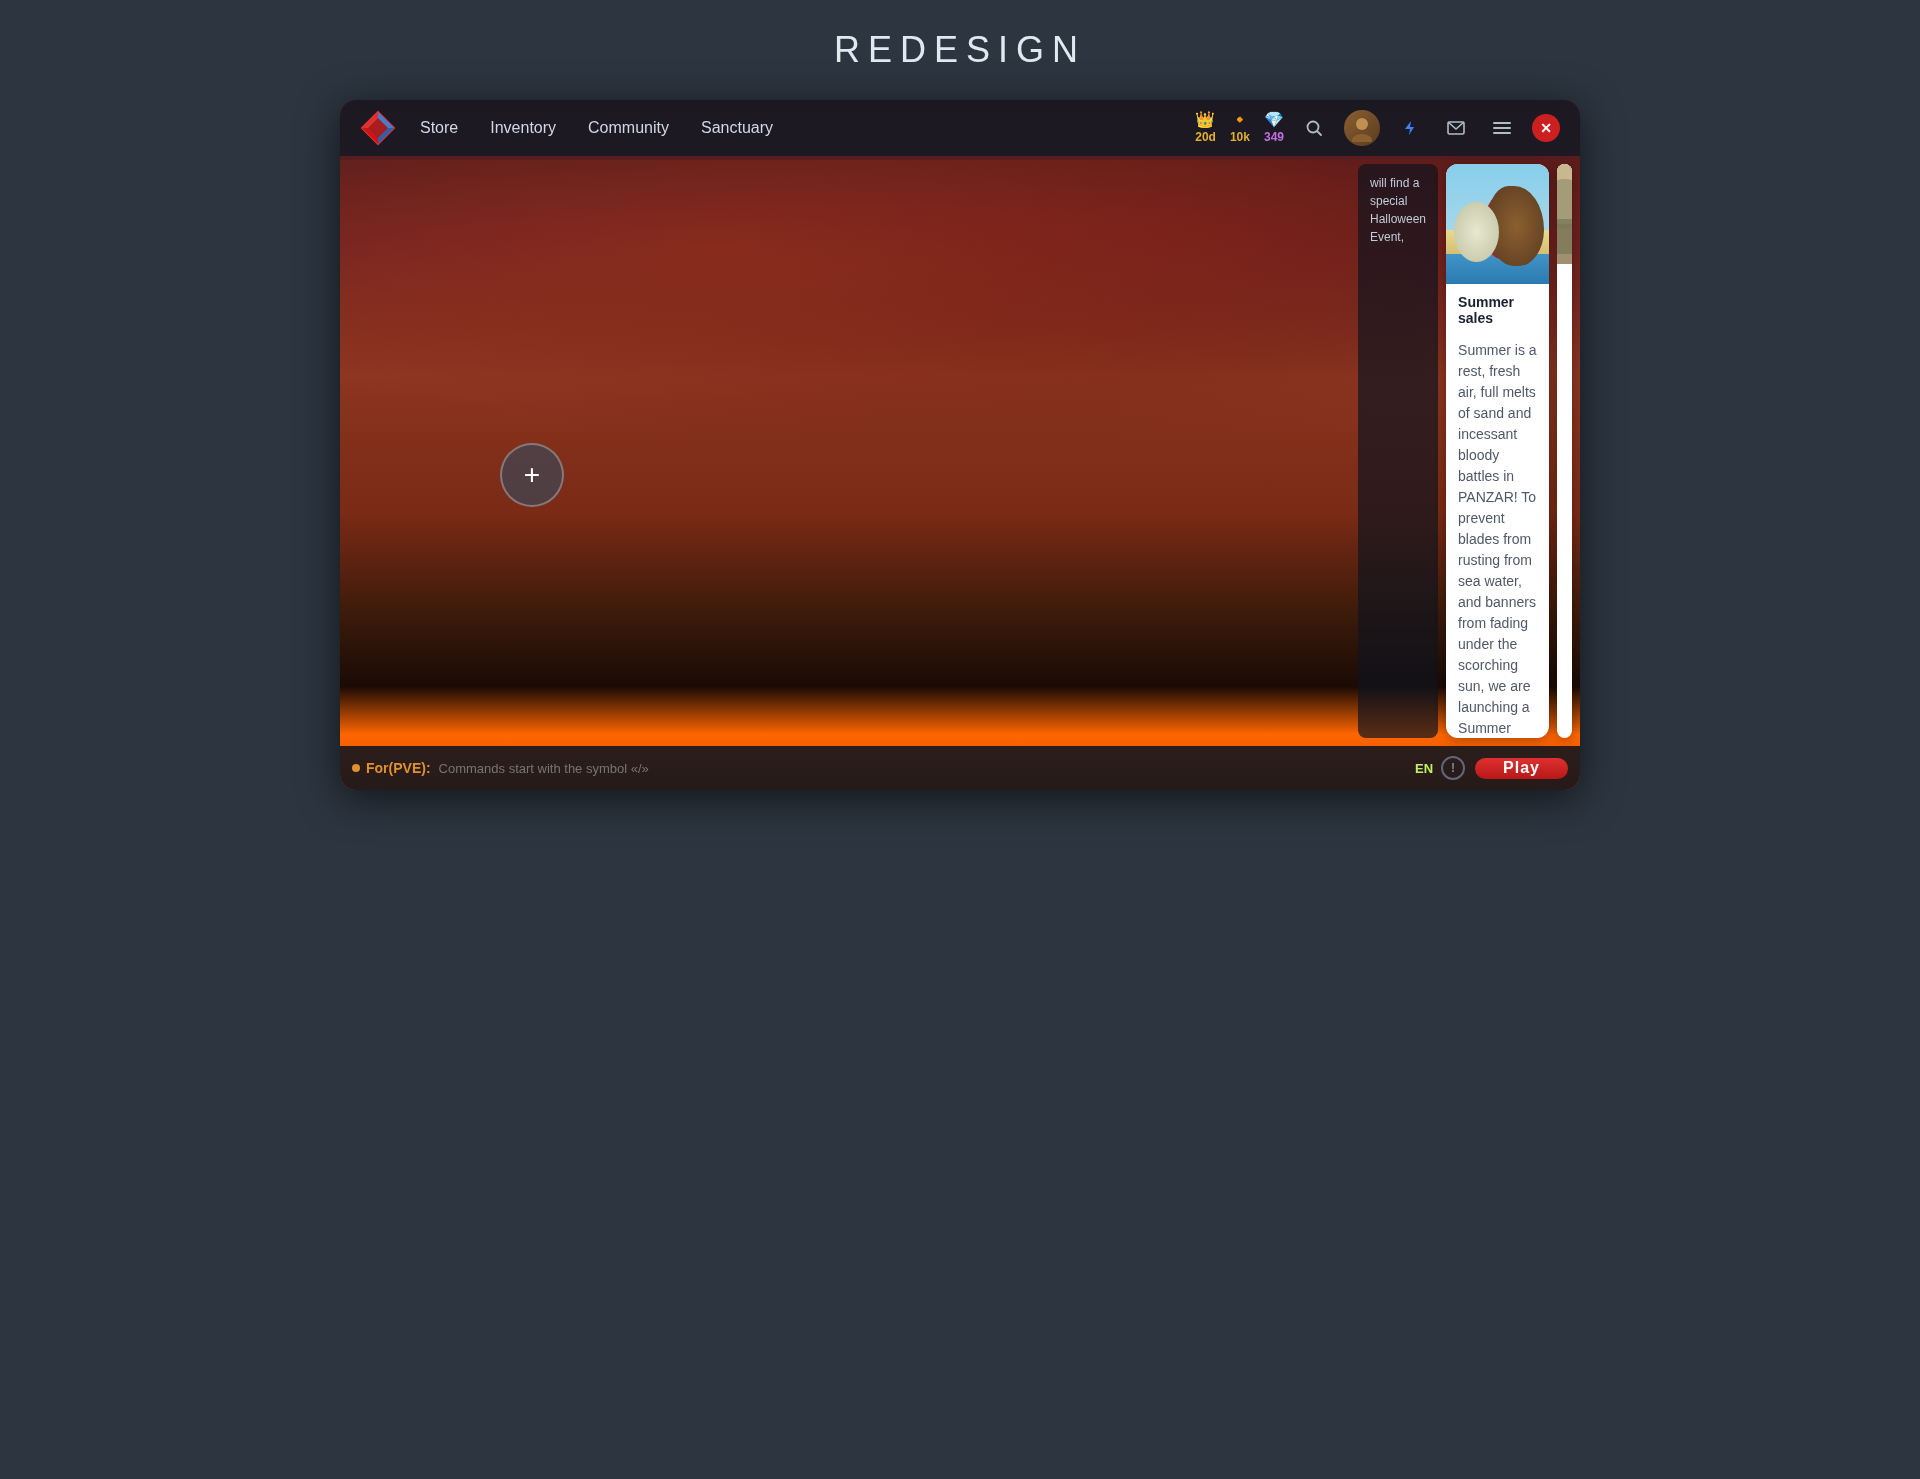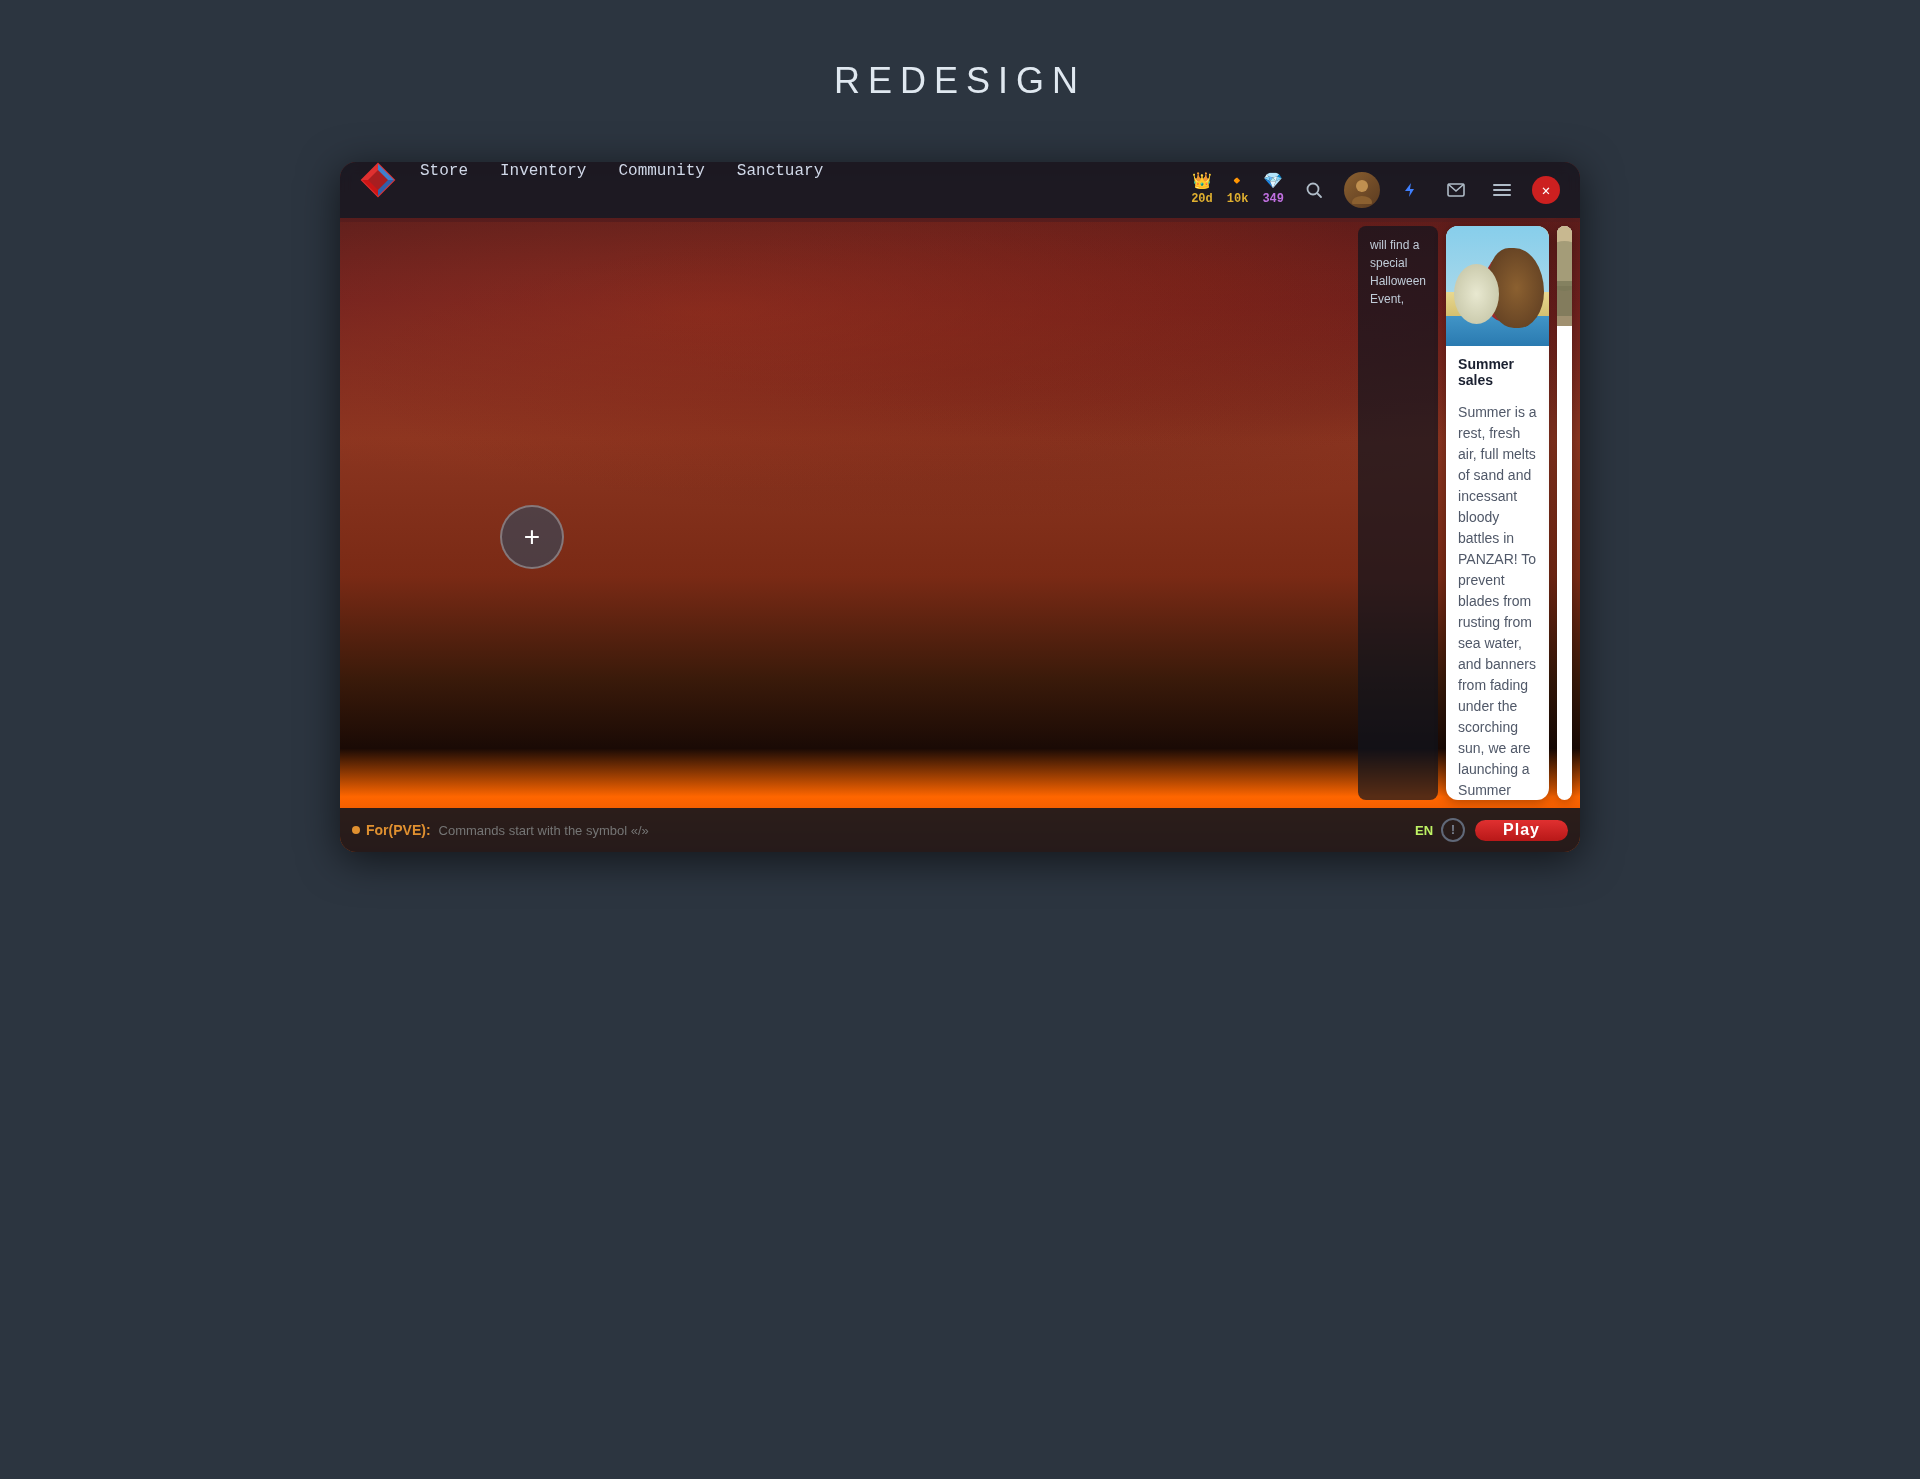--- a/index.html
+++ b/index.html
@@ -10,21 +10,21 @@
       font-family: 'Segoe UI', Arial, sans-serif;
       overflow: hidden;
       display: flex;
       flex-direction: column;
       align-items: center;
     }
 
     
     .top-bar {
       width: 100%;
-      height: 162px;
+      height: 100px;
       background: #2c3540;
       display: flex;
       align-items: center;
       justify-content: center;
     }
     .top-title {
       color: #e0e8f0;
       font-size: 36px;
       font-weight: 300;
       letter-spacing: 8px;
@@ -74,24 +74,24 @@
     
     .navbar {
       position: absolute;
       top: 0;
       left: 0;
       right: 0;
       height: 56px;
       background: rgba(20, 25, 35, 0.85);
       backdrop-filter: blur(6px);
       display: flex;
+      align-items: center;
       padding: 0 20px;
       z-index: 10;
       gap: 0;
-      font-family: Liberation Mono, monospace;
     }
 
     .logo {
       width: 36px;
       height: 36px;
       margin-right: 24px;
       flex-shrink: 0;
     }
 
     .nav-links {

